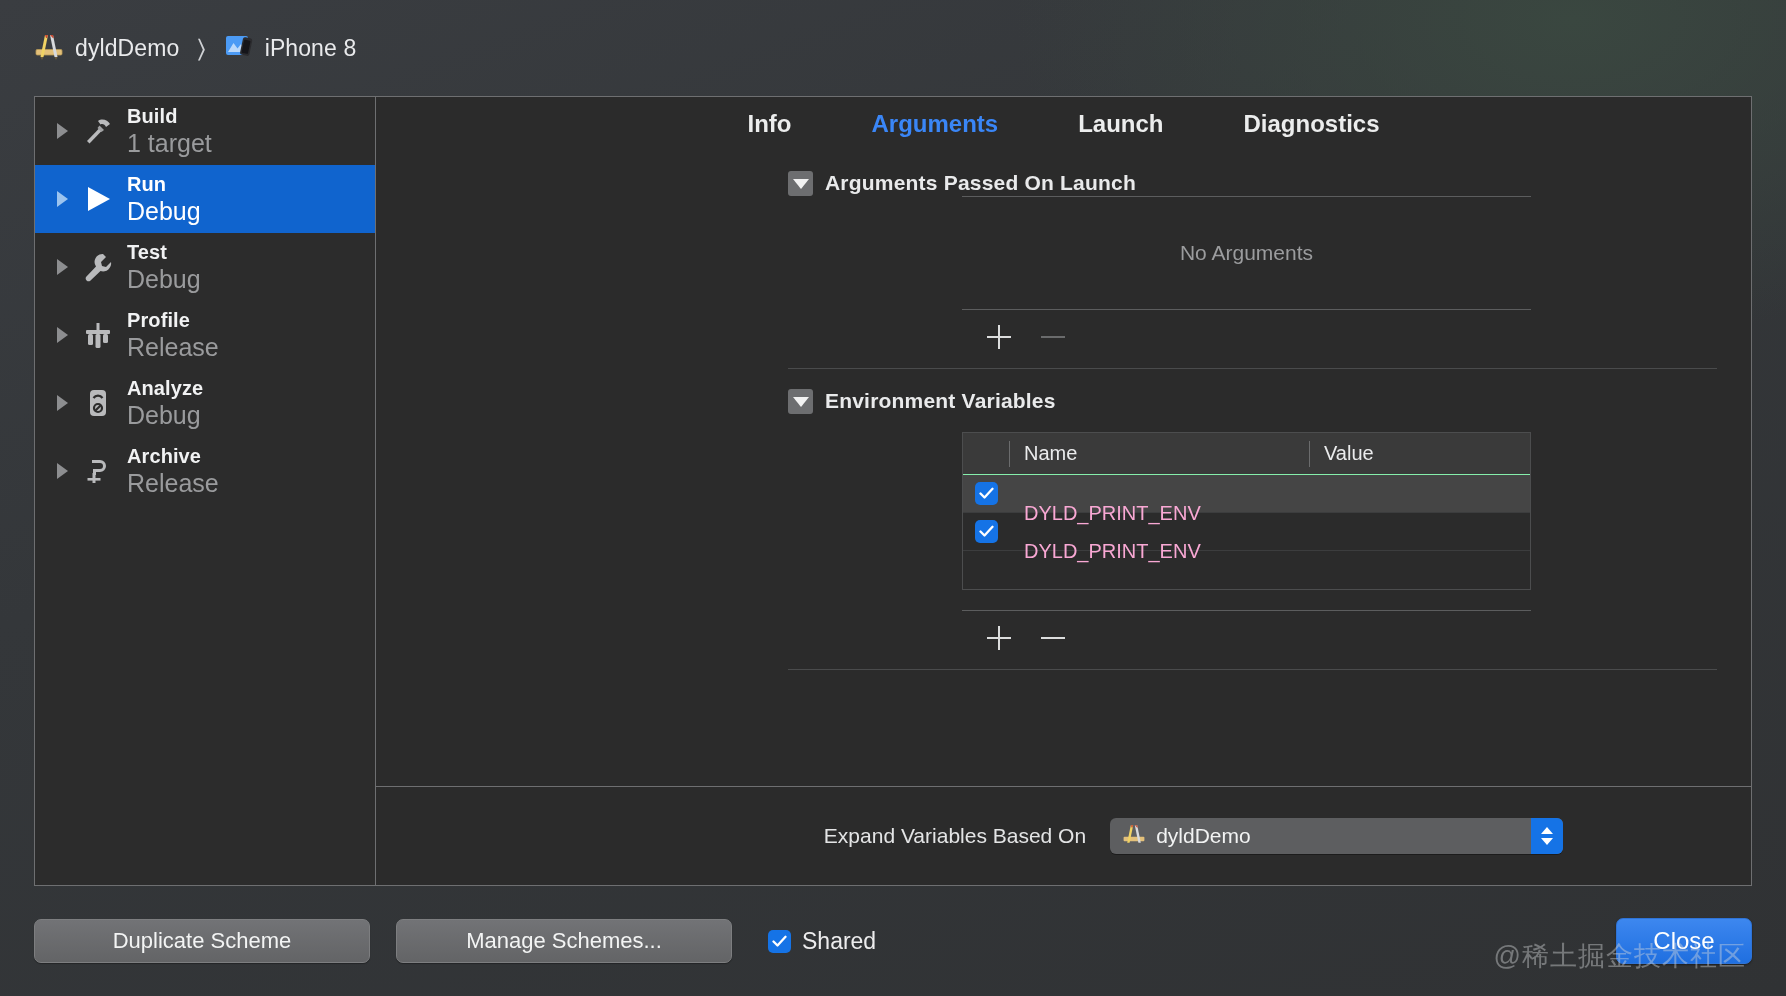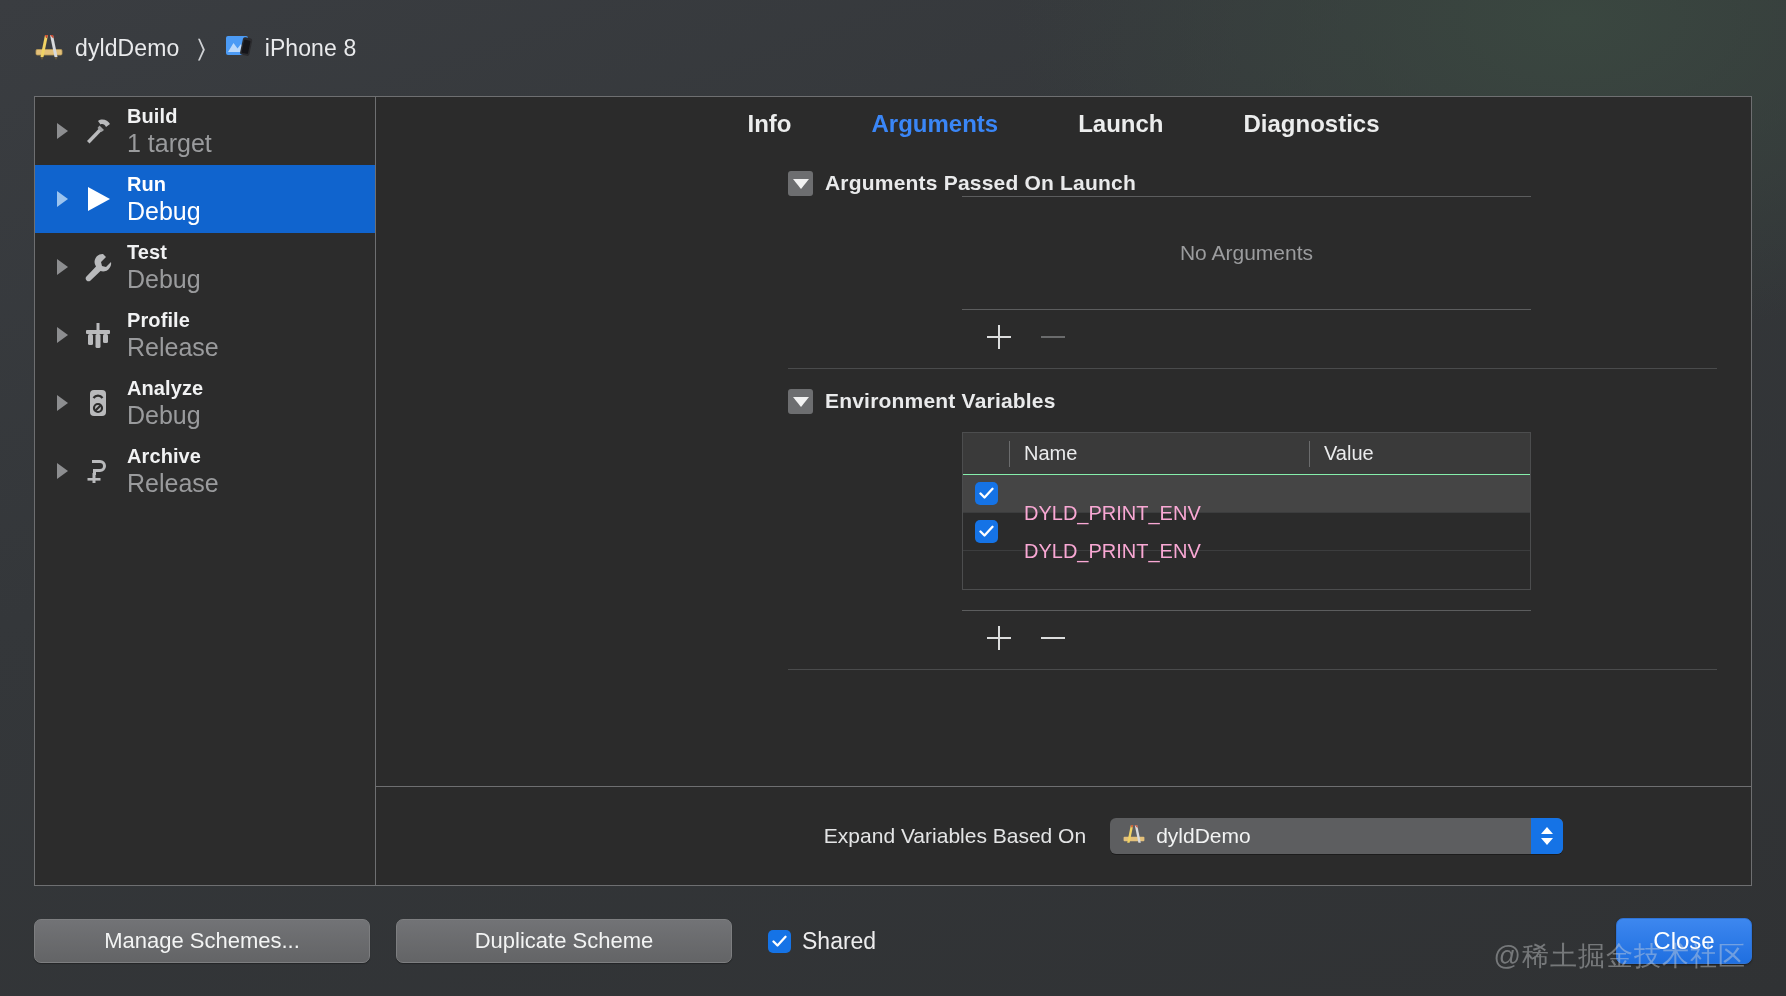--- a/index.html
+++ b/index.html
@@ -641,22 +641,22 @@
                 <i class="down"></i>
               </span>
           </span>
         </div>
 
       </div>
     </div>
   </div>
 
   <div id="footer">
+    <div class="btn" id="btn-duplicate">Duplicate Scheme</div>
     <div class="btn" id="btn-manage">Manage Schemes...</div>
-    <div class="btn" id="btn-duplicate">Duplicate Scheme</div>
     <div class="shared-wrap">
       <span class="cbox">
         <svg width="15" height="13" viewBox="0 0 15 13">
             <polyline points="1.5,6.5 5.5,10.5 13.5,1.8" fill="none" stroke="#ffffff" stroke-width="2.3" stroke-linecap="round" stroke-linejoin="round"></polyline>
           </svg>
       </span>
       <span class="shared-label">Shared</span>
     </div>
     <div id="btn-close">Close</div>
   </div>

